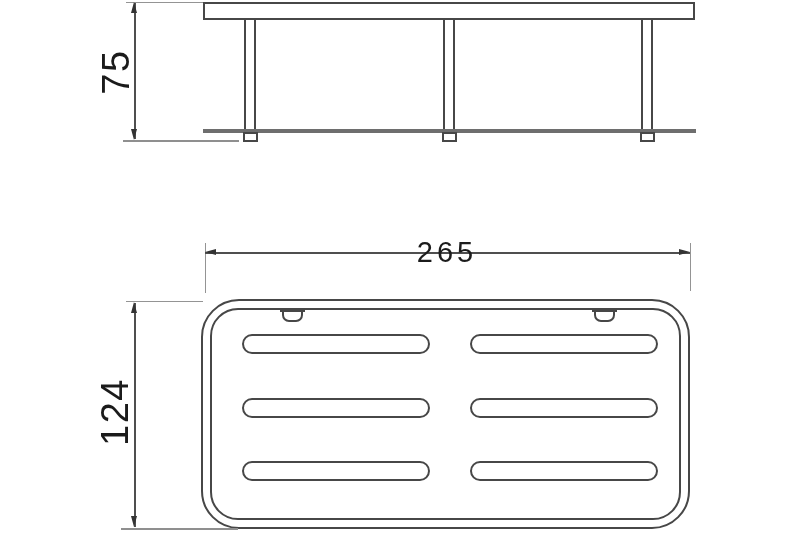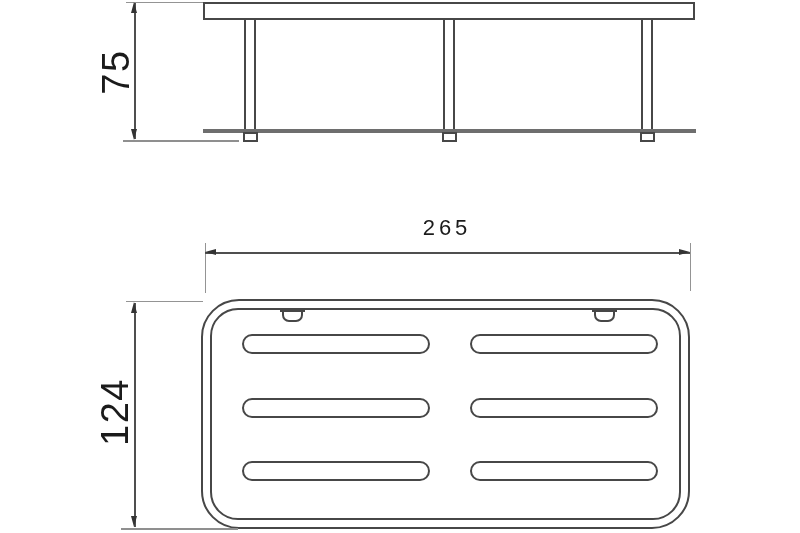--- a/index.html
+++ b/index.html
@@ -59,22 +59,22 @@
   .arr.left  { border-top: 3.75px solid transparent; border-bottom: 3.75px solid transparent; border-right: 11px solid #333; }
   .arr.right { border-top: 3.75px solid transparent; border-bottom: 3.75px solid transparent; border-left: 11px solid #333; }
 
   .dim-label-v {
     display: flex; align-items: center; justify-content: center;
     transform: rotate(-90deg);
     font-size: 38px; letter-spacing: 1.5px; white-space: nowrap;
     color: var(--text); z-index: 6;
   }
   .dim-label-h {
-    text-align: center; font-size: 22px; letter-spacing: 4px;
-    white-space: nowrap; color: var(--text); z-index: 6;
+    text-align: center; font-size: 29px; letter-spacing: 4px;
+    white-space: nowrap; color: var(--text); z-index: 6; margin-top: 24px;
   }
 
   
   .d75-line { left: 134px; top: 3px; height: 136px; }
   .d75-arr-top { left: 131px; top: 2px; }
   .d75-arr-bot { left: 131px; top: 129px; }
   .d75-ext-top { left: 126px; top: 2px; width: 78px; }
   .d75-ext-bot { left: 123px; top: 140px; width: 116px; height: 1.5px; background: #8f8f8f; }
   .d75-label { left: 94px; top: 50px; width: 44px; height: 44px; }
 

